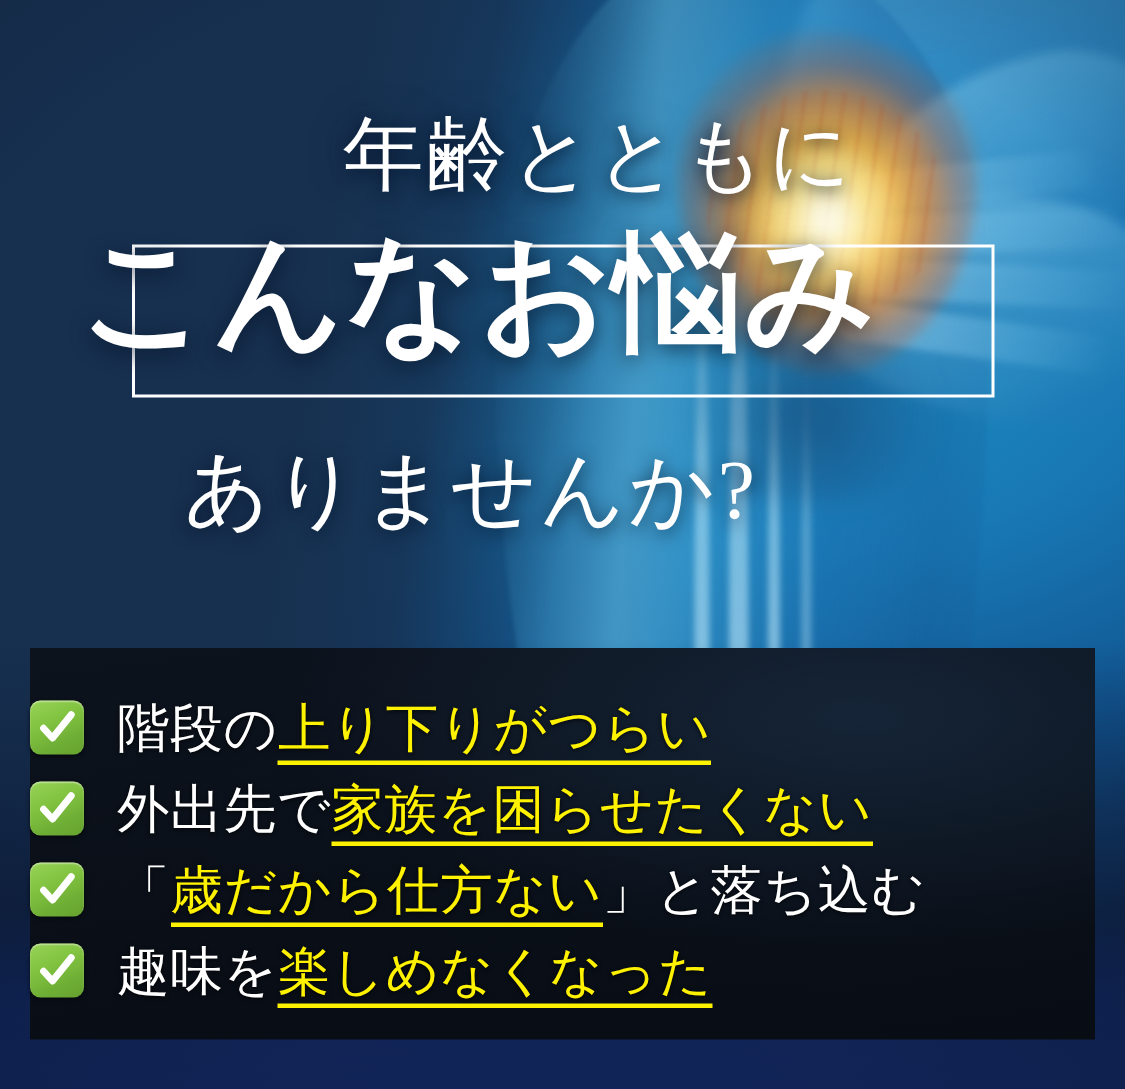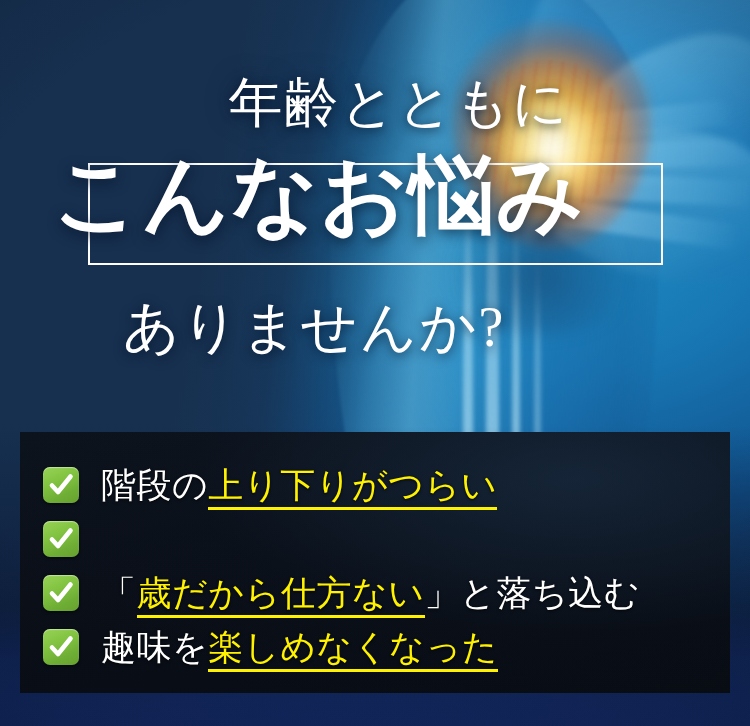--- a/index.html
+++ b/index.html
@@ -237,21 +237,20 @@
     box-sizing: border-box;
     background:
       radial-gradient(120% 130% at 78% 18%, rgba(30,54,80,0.55) 0%, rgba(12,20,32,0.18) 45%, rgba(6,10,18,0) 72%),
       linear-gradient(170deg, #0d131d 0%, #0a0f18 45%, #080c13 100%);
     padding: 26px 0 0 0;
   }
   .check-row {
     display: flex;
     align-items: center;
     height: 54px;
-    padding-left: 23px;
   }
   .check-box {
     flex: 0 0 auto;
     width: 36px;
     height: 36px;
     border-radius: 7px;
     background: linear-gradient(155deg, #97d356 0%, #82c341 38%, #6fae35 72%, #65a22f 100%);
     box-shadow: inset 0 1px 1px rgba(255,255,255,0.45), 0 1px 3px rgba(0,0,0,0.6);
     position: relative;
     margin-right: 22px;
@@ -321,20 +320,21 @@
       </span>
       <span class="check-text"><span>階段の</span><span class="hl">上り下りがつらい</span><span></span></span>
     </div>
 
     <div class="check-row">
       <span class="check-box">
         <svg width="26" height="26" viewBox="0 0 26 26">
           <path d="M4 13.5 L10 20 L22.5 4.5" fill="none" stroke="#ffffff" stroke-width="4.6" stroke-linecap="round" stroke-linejoin="round"></path>
         </svg>
       </span>
+      <span class="check-text"><span>外出先で</span><span class="hl">家族を困らせたくない</span><span></span></span>
     </div>
 
     <div class="check-row">
       <span class="check-box">
         <svg width="26" height="26" viewBox="0 0 26 26">
           <path d="M4 13.5 L10 20 L22.5 4.5" fill="none" stroke="#ffffff" stroke-width="4.6" stroke-linecap="round" stroke-linejoin="round"></path>
         </svg>
       </span>
       <span class="check-text"><span>「</span><span class="hl">歳だから仕方ない</span><span>」と落ち込む</span></span>
     </div>

